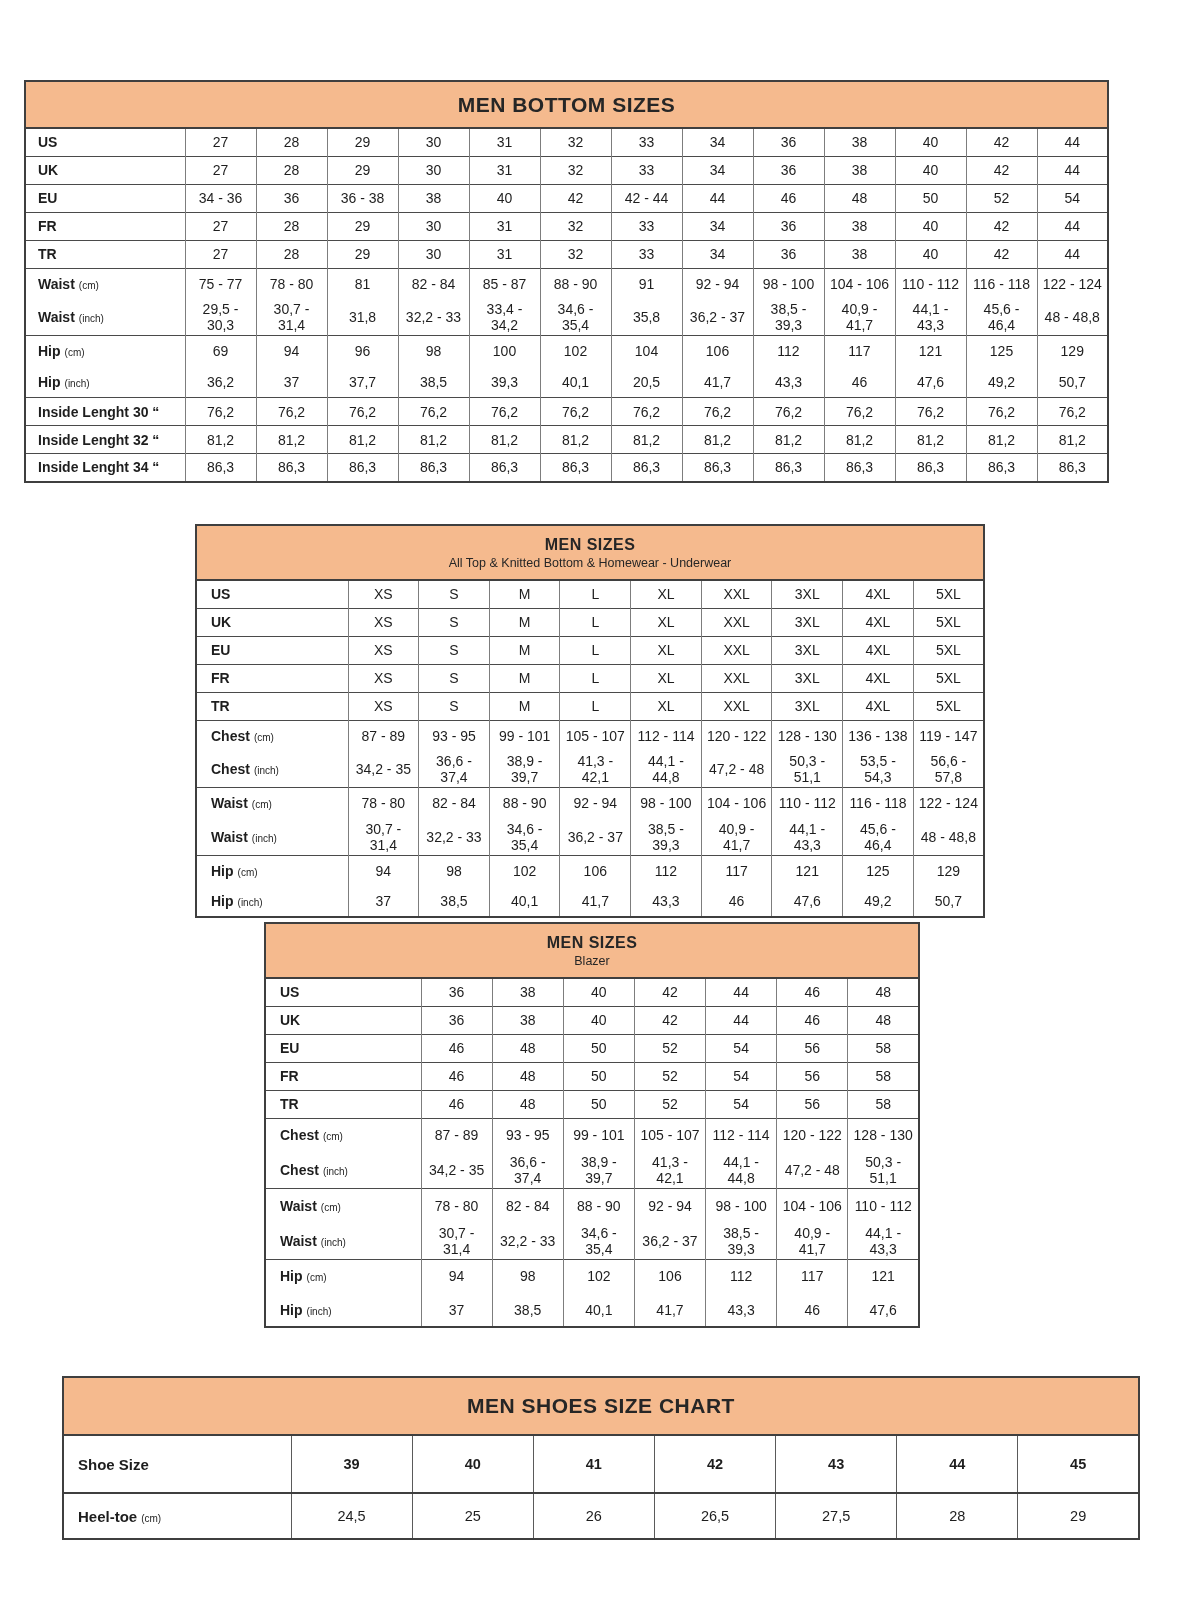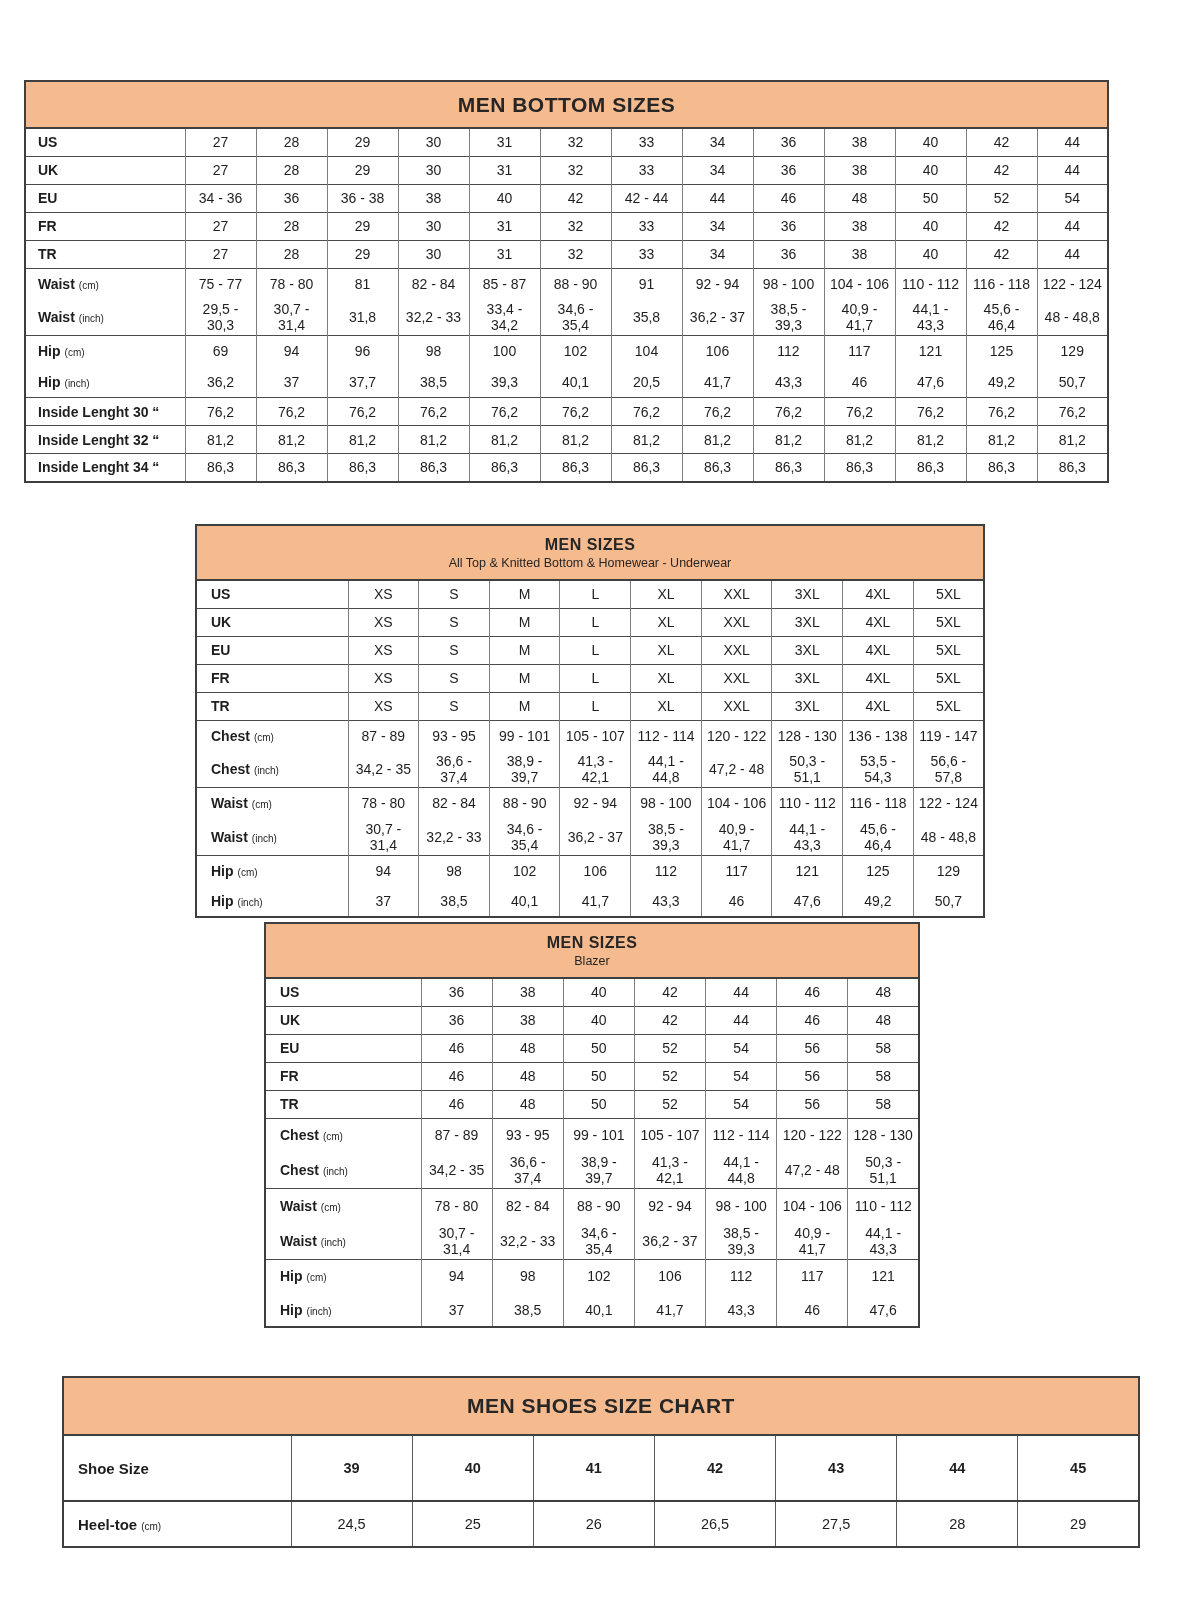--- a/index.html
+++ b/index.html
@@ -58,21 +58,21 @@
   tbody.group td{height:31px;}
   .t3 tbody.group td{height:34px;}
   tr.small td.cell{font-size:14px;}
   tr.boldcells td.cell{font-weight:700;}
 
   .t4 td{font-size:14.5px;}
   .t4 .lbl{font-size:15px;}
   .t4 td{border-left:1.5px solid #5a5a5a;}
   .t4 td.label{border-left:none;}
   .t4 tbody{border-top:2px solid var(--line-dark);}
-  .t4 tbody:nth-of-type(1) td{height:66px;}
+  .t4 tbody:nth-of-type(1) td{height:58px;}
   .t4 tbody:nth-of-type(2) td{height:46px;}
 </style>
 </head>
 <body>
 
 <div class="page">
   <div class="tbl-wrap t1">
       <table>
         <colgroup>
           <col class="c-label">

